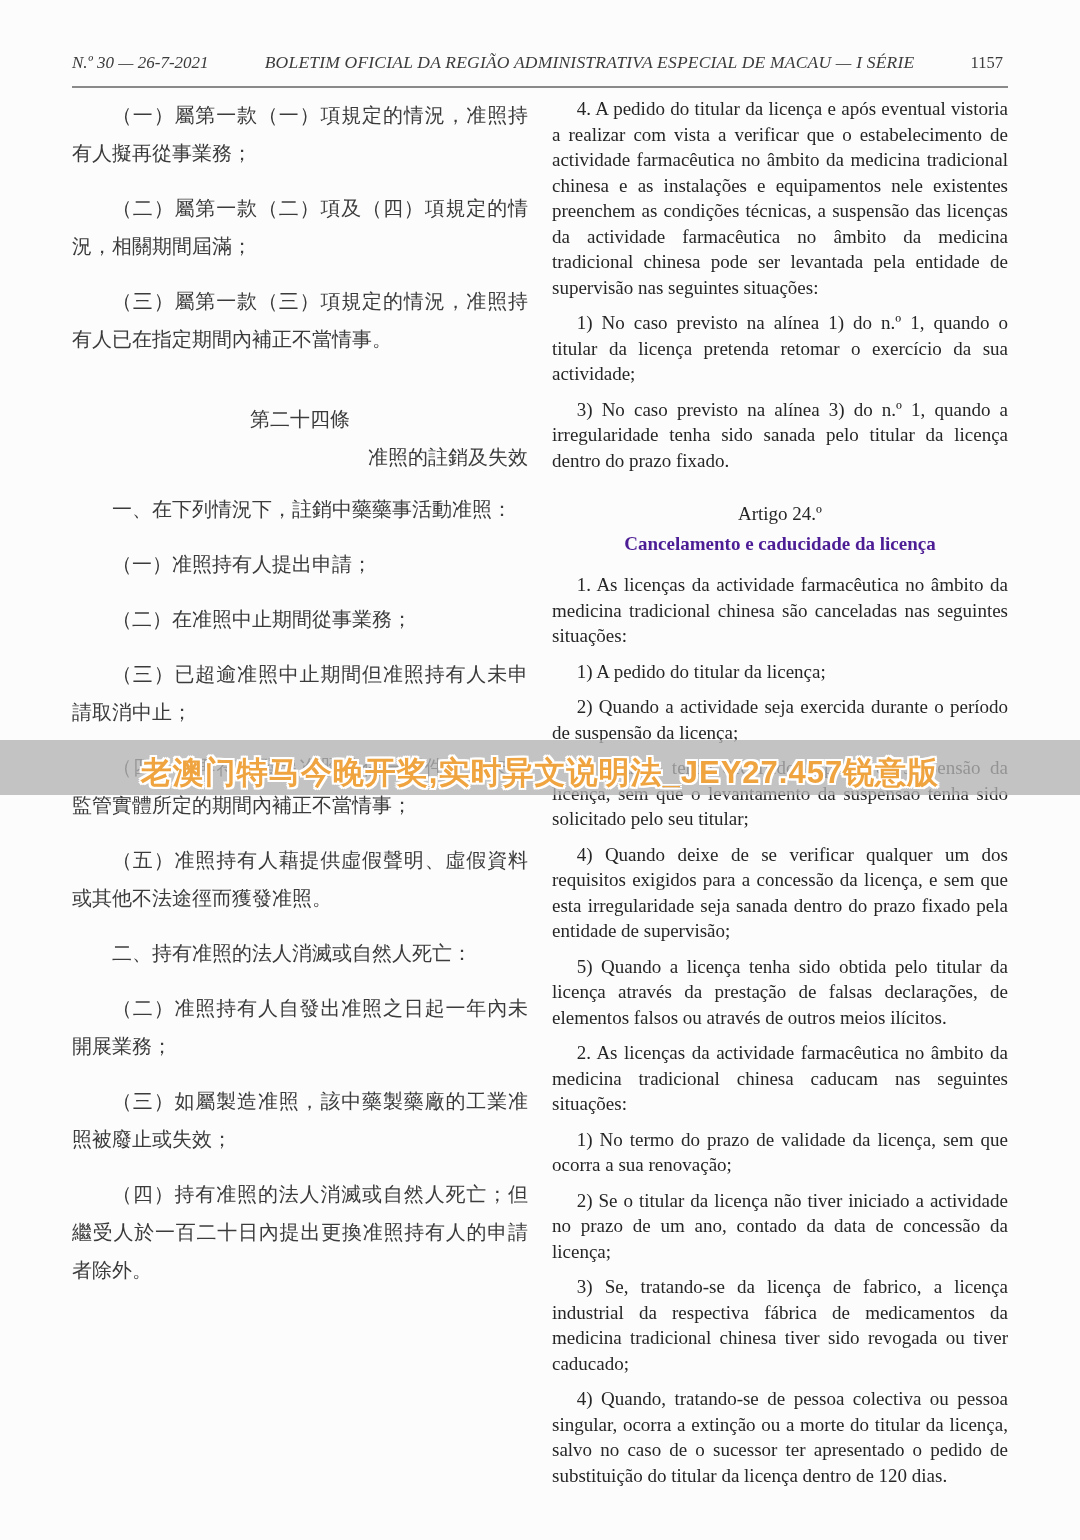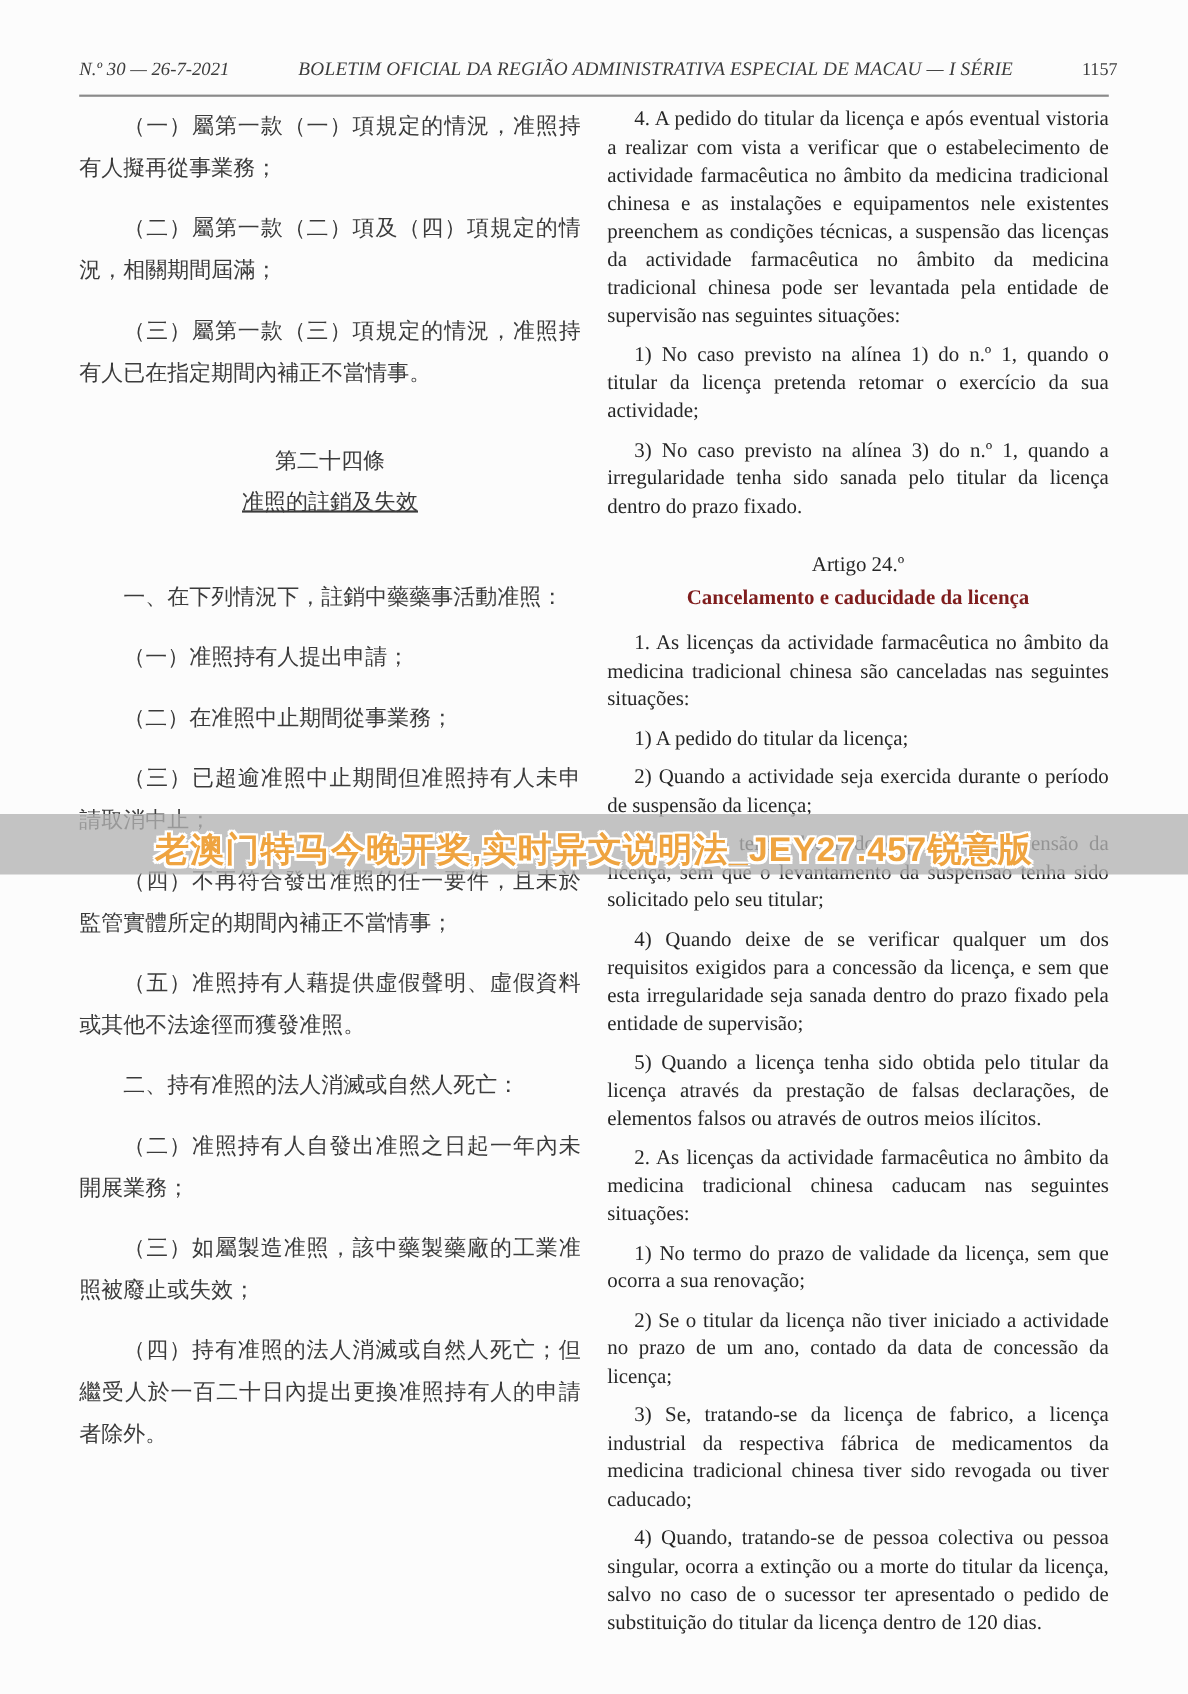--- a/index.html
+++ b/index.html
@@ -8,21 +8,21 @@
     position: relative;
     width: 1080px;
     height: 1540px;
     margin: 0 auto;
     background: #fcfcfc;
     overflow: hidden;
     font-family: "Liberation Serif", "DejaVu Serif", serif;
   }
   .header {
     position: absolute;
-    top: 52px; left: 72px; right: 64px;
+    top: 52px; left: 72px; right: 77px;
     display: flex;
     align-items: baseline;
     color: #3c3c3c;
   }
   .header .issue {
     font-style: italic;
     font-size: 17px;
     white-space: nowrap;
   }
   .header .gazette-title {
@@ -63,24 +63,23 @@
   .zh-heading {
     font-size: 20px;
     line-height: 38px;
     text-align: center;
     color: #3b3b3b;
     margin: 42px 0 0 0;
   }
   .zh-subheading {
     font-size: 20px;
     line-height: 38px;
-    text-align: center;
+    text-align: right;
     color: #3b3b3b;
-    margin: 0 0 48px 0;
-    text-decoration: underline;
+    margin: 0 0 14px 0;
   }
 
   
   .pt-body, .pt-item {
     font-size: 19px;
     line-height: 25.5px;
     text-align: justify;
     text-indent: 1.3em;
     color: #262626;
     margin: 0 0 10px 0;
@@ -92,21 +91,21 @@
     text-indent: 0;
     color: #262626;
     margin: 28px 0 4px 0;
   }
   .pt-subheading {
     font-size: 19px;
     line-height: 25.5px;
     font-weight: bold;
     text-align: center;
     text-indent: 0;
-    color: #7f1d1d;
+    color: #4c1d95;
     margin: 0 0 16px 0;
   }
 
   
   .wm-band {
     position: absolute;
     left: 0; top: 740px;
     width: 100%; height: 55px;
     background: rgba(178,178,178,0.78);
   }

